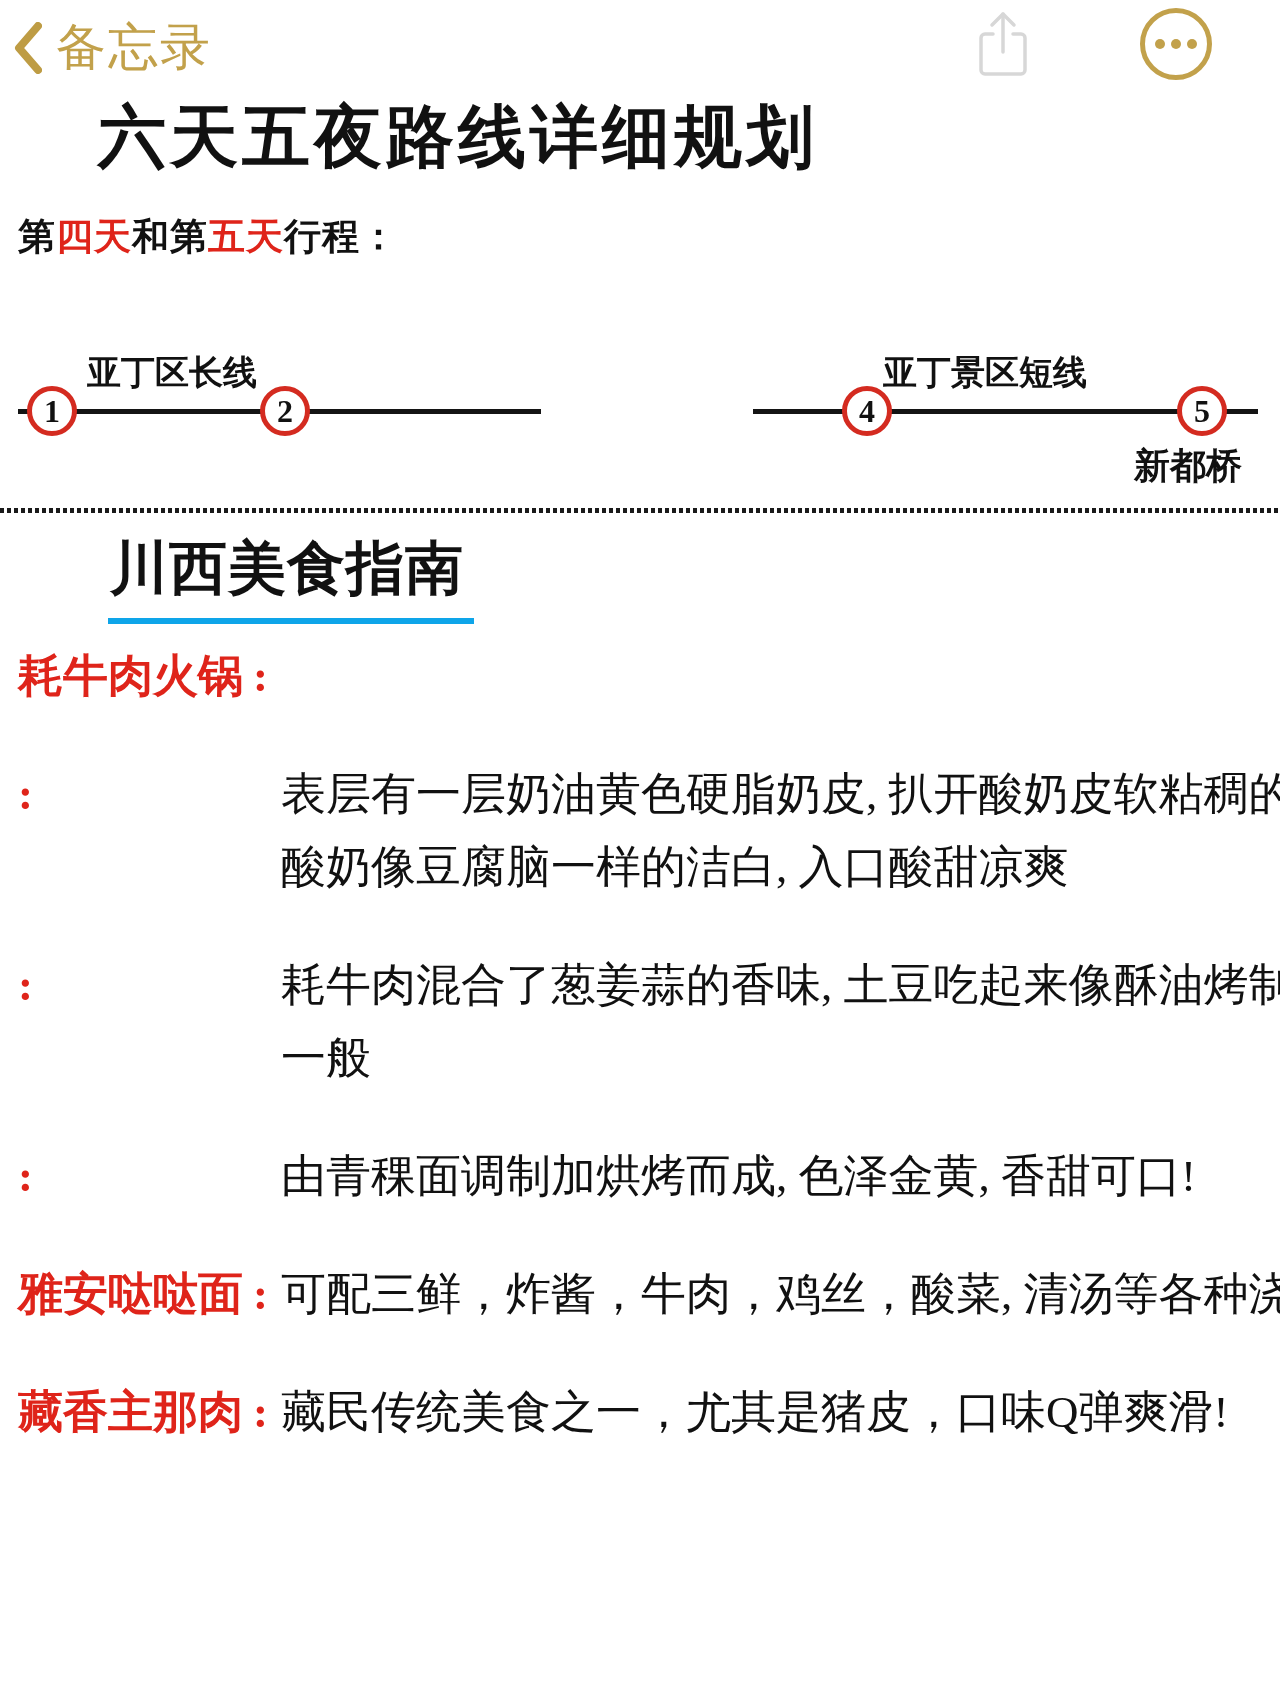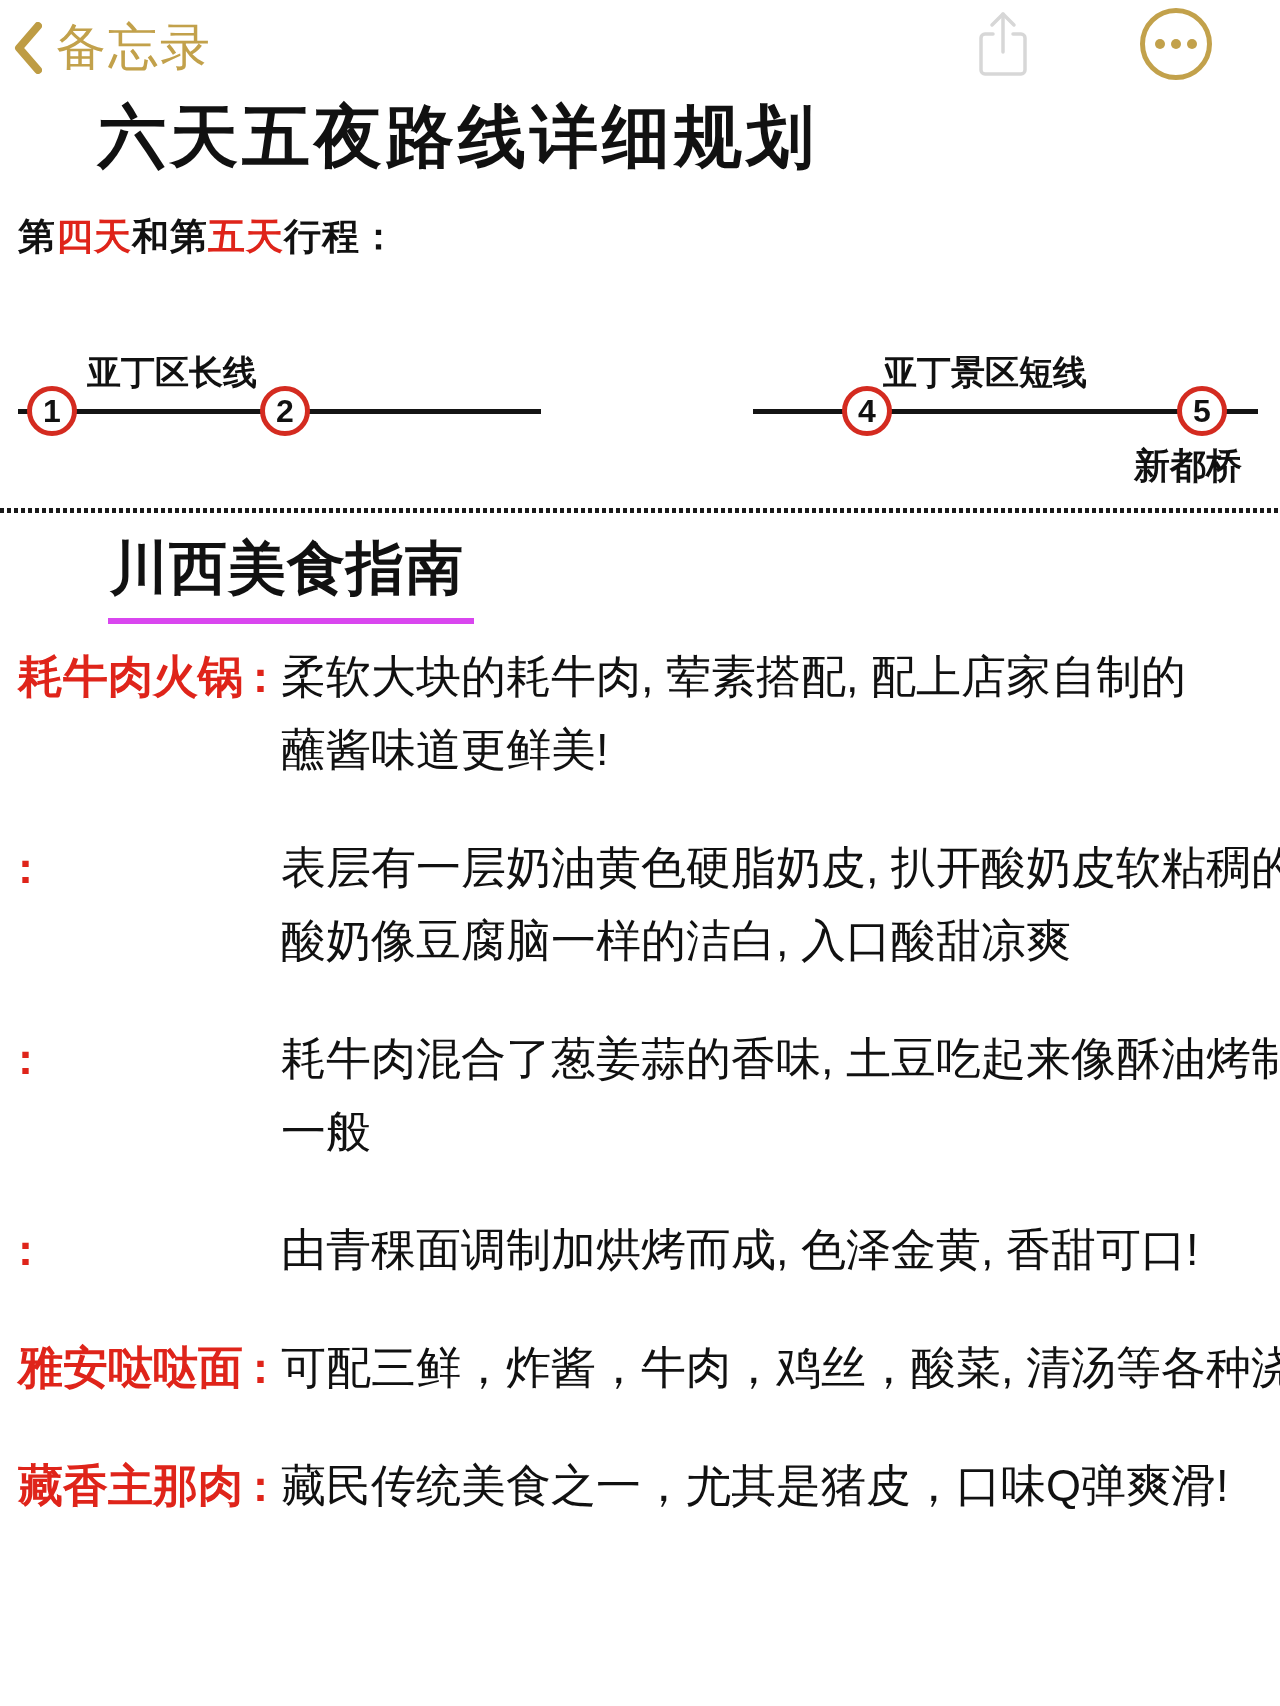--- a/index.html
+++ b/index.html
@@ -1,18 +1,18 @@
 <!DOCTYPE html>
 <html><head>
 <meta charset="utf-8">
 <style>
   * { margin: 0; padding: 0; box-sizing: border-box; }
   html, body { width: 1280px; height: 1706px; background: #ffffff; overflow: hidden;
     font-family: "Liberation Sans", sans-serif; color: #111; }
-  .abs { position: absolute; }
+  .abs { position: absolute; font-family: Liberation Serif, serif; }
 
   
   .back-btn { left: 14px; top: 14px; display: flex; align-items: center; gap: 14px; cursor: pointer; }
   .back-label { font-size: 50px; font-weight: 500; color: #C2A14B; letter-spacing: 2px; }
   .share-btn { left: 973px; top: 8px; width: 60px; height: 72px; cursor: pointer; }
   .more-btn { left: 1140px; top: 8px; width: 72px; height: 72px; border: 5px solid #C2A14B;
     border-radius: 50%; display: flex; align-items: center; justify-content: center; gap: 6px; cursor: pointer; }
   .more-dot { width: 10px; height: 10px; border-radius: 50%; background: #C2A14B; }
 
   
@@ -36,21 +36,21 @@
   .stop.s4 { left: 842px; } .stop.s5 { left: 1177px; }
   .route-dest { position: absolute; left: 1108px; top: 122px; width: 160px; text-align: center;
     font-size: 36px; font-weight: 900; }
 
   
   .dotted-divider { left: 0; top: 508px; width: 1280px; height: 5px;
     background: repeating-linear-gradient(to right, #1a1a1a 0 4px, transparent 4px 7px); }
 
   
   .food-heading { left: 108px; top: 530px; font-size: 58px; font-weight: 900; letter-spacing: 1px;
-    border-bottom: 6px solid #d946ef; padding: 0 10px 10px 2px; }
+    border-bottom: 6px solid #0ea5e9; padding: 0 10px 10px 2px; }
   .food-list { left: 18px; top: 640px; width: 1250px; }
   .food-item { display: flex; line-height: 73px; margin-bottom: 45px; }
   .food-term { flex: 0 0 250px; display: flex; justify-content: space-between;
     font-size: 45px; font-weight: 900; color: #DF241A; white-space: nowrap; }
   .food-colon { font-weight: 900; }
   .food-desc { margin-left: 13px; font-size: 45px; font-weight: 500; }
   .food-line { white-space: nowrap; }
 </style>
 </head>
 <body>
@@ -101,24 +101,20 @@
 
 <div class="abs food-heading">川西美食指南</div>
 
 <div class="abs food-list">
 
   <div class="food-item">
     <div class="food-term">
         <span>耗牛肉火锅</span>
         <span class="food-colon">:</span>
       </div>
-    <div class="food-desc">
-      <div class="food-line">柔软大块的耗牛肉, 荤素搭配, 配上店家自制的</div>
-      <div class="food-line">蘸酱味道更鲜美!</div>
-    </div>
   </div>
 
   <div class="food-item">
     <div class="food-term">
         <span class="food-colon">:</span>
       </div>
     <div class="food-desc">
       <div class="food-line">表层有一层奶油黄色硬脂奶皮, 扒开酸奶皮软粘稠的</div>
       <div class="food-line">酸奶像豆腐脑一样的洁白, 入口酸甜凉爽</div>
     </div>

